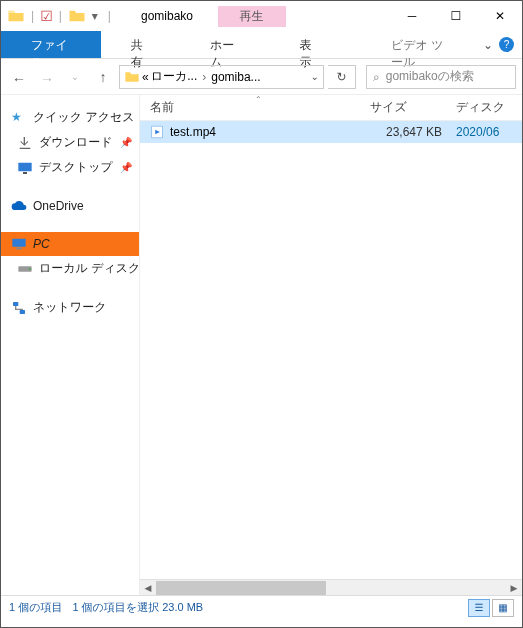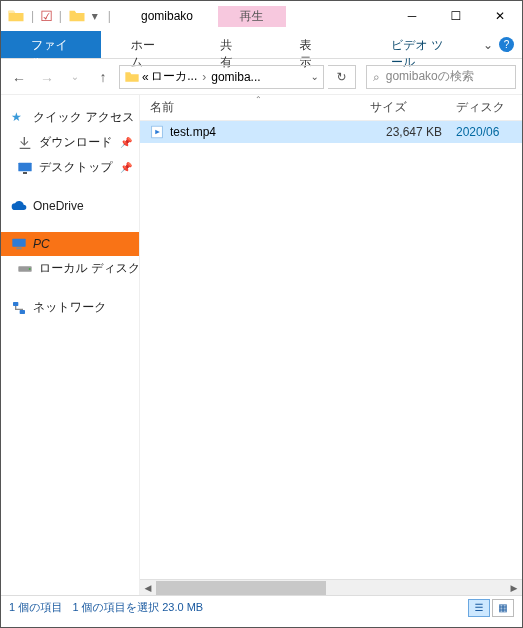--- a/index.html
+++ b/index.html
@@ -13,21 +13,21 @@
 .check { color: #cc4a4a; font-size: 14px; }
 .title-text { margin-left: 24px; font-size: 12px; }
 .tab-play { margin-left: auto; margin-right: 80px; background: #f7c8de; color: #555; padding: 2px 22px; font-size: 12px; }
 .win-ctrl { display: flex; margin-left: auto; }
 .win-btn { width: 44px; height: 30px; display: flex; align-items: center; justify-content: center; font-size: 12px; color: #000; }
 
 
 .ribbon { height: 28px; display: flex; align-items: stretch; border-bottom: 1px solid #ddd; }
 .rtab { padding: 6px 30px; font-size: 12px; color: #333; }
 .rtab.file { background: #1979ca; color: #fff; }
-.rtab.tool { color: #0c4a6e; margin-left: 12px; }
+.rtab.tool { color: #737373; margin-left: 12px; }
 .rib-right { margin-left: auto; display: flex; align-items: center; padding-right: 8px; gap: 6px; }
 .help-ico { width: 15px; height: 15px; border-radius: 50%; background: #1e7fd6; color: #fff; font-size: 10px; display: flex; align-items: center; justify-content: center; }
 
 
 .navbar { height: 36px; display: flex; align-items: center; padding: 0 6px; gap: 4px; border-bottom: 1px solid #eee; }
 .nav-arrow { width: 24px; height: 24px; display: flex; align-items: center; justify-content: center; color: #555; font-size: 14px; }
 .nav-arrow.disabled { color: #bbb; }
 .addr { flex: 1; height: 24px; border: 1px solid #ccc; display: flex; align-items: center; padding: 0 4px; gap: 2px; font-size: 12px; }
 .addr-folder { width: 16px; height: 16px; }
 .addr-sep { color: #777; margin: 0 3px; }
@@ -95,22 +95,22 @@
   <div class="tab-play">再生</div>
   <div class="win-ctrl">
     <div class="win-btn">─</div>
     <div class="win-btn">☐</div>
     <div class="win-btn">✕</div>
   </div>
 </div>
 
 <div class="ribbon">
   <div class="rtab file">ファイル</div>
+  <div class="rtab">共有</div>
   <div class="rtab">ホーム</div>
-  <div class="rtab">共有</div>
   <div class="rtab">表示</div>
   <div class="rtab tool">ビデオ ツール</div>
   <div class="rib-right">
     <span style="color:#555">⌄</span>
     <div class="help-ico">?</div>
   </div>
 </div>
 
 <div class="navbar">
   <div class="nav-arrow">←</div>

